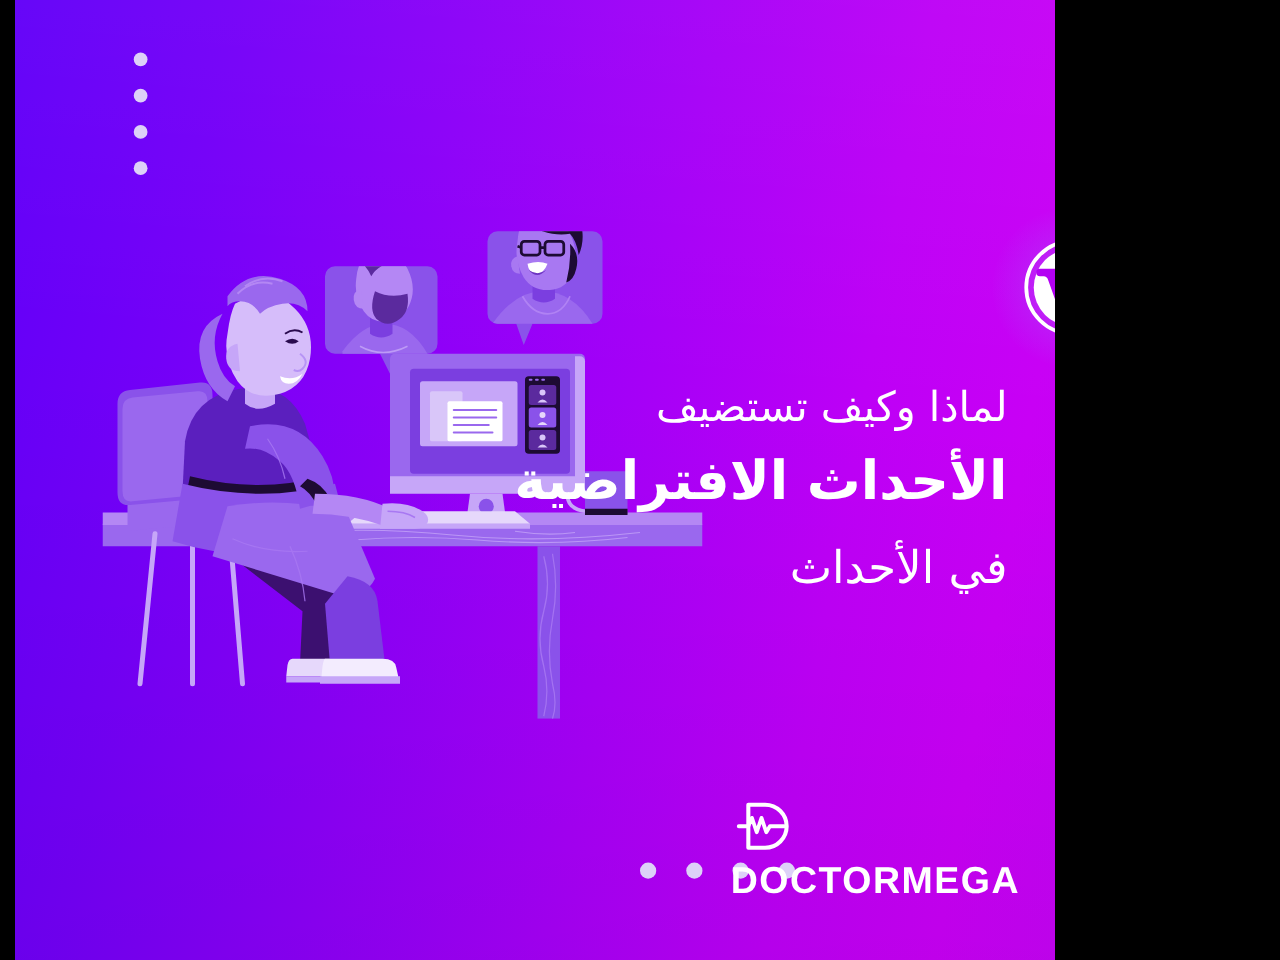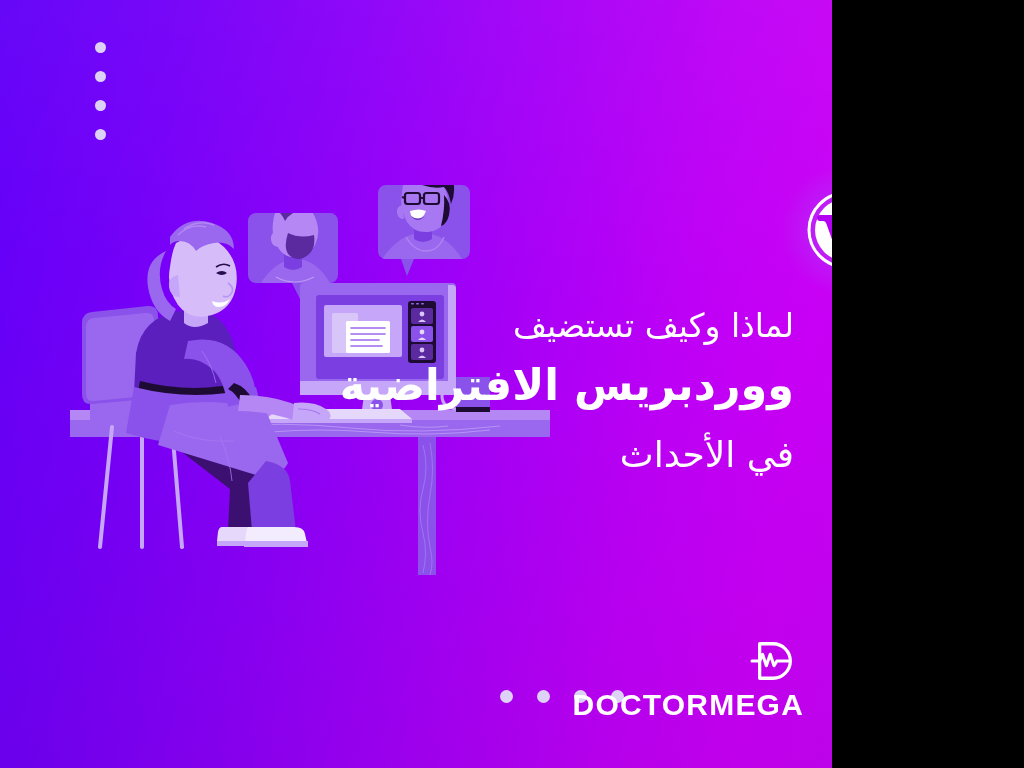--- a/index.html
+++ b/index.html
@@ -17,20 +17,21 @@
     height: 768px;
     overflow: hidden;
     background: linear-gradient(100deg,
       #6200f8 0%,
       #7400f8 18%,
       #8c00f8 38%,
       #a600f7 58%,
       #bd00f6 76%,
       #c800f5 90%,
       #c503f4 100%);
+    margin-left: 12px;
   }
   
   #bg-shade {
     position: absolute;
     inset: 0;
     background: linear-gradient(185deg, rgba(255,255,255,0.035) 0%, rgba(0,0,0,0.0) 40%, rgba(0,0,0,0.05) 100%);
     pointer-events: none;
   }
 
   
@@ -98,21 +99,21 @@
     color: #ffffff;
   }
 
   
   #brand {
     position: absolute;
     right: 28px;
     bottom: 48px;
     display: flex;
     flex-direction: column;
-    align-items: flex-end;
+    align-items: flex-start;
     gap: 6px;
   }
   #brand-wordmark {
     font-family: "Liberation Sans", sans-serif;
     font-size: 30px;
     font-weight: 700;
     letter-spacing: 1.2px;
     color: #ffffff;
     line-height: 1;
   }
@@ -361,21 +362,21 @@
       <g fill="#a000f0">
         <path d="M26 26 h28 v6 h-6 q-2 0 -3 3 l-4 11 l-4 -11 q-1 -3 -3 -3 h-8 z"></path>
         <path d="M36 46 l4 13 q1 3 3 3 q2 0 3 -3 l4 -13 z" opacity="0"></path>
       </g>
       <path d="M24 25 h32 a1 1 0 0 1 0 6 h-4 q-2.5 0 -3.5 3 l-7.5 21 a1.2 1.2 0 0 1 -2.2 0 l-4.3 -12 l-4.3 12 a1.2 1.2 0 0 1 -2.2 0 l-7.5 -21 q-1 -3 -3.5 -3 h-3 a1 1 0 0 1 0 -6 z" fill="#b300f3"></path>
     </svg>
   </div>
 
   <div id="headline">
     <div id="headline-line-1">لماذا وكيف تستضيف</div>
-    <div id="headline-line-2">ووردبريس الافتراضية</div>
+    <div id="headline-line-2">الأحداث الافتراضية</div>
     <div id="headline-line-3">في الأحداث</div>
   </div>
 
   <div id="brand">
     <svg viewBox="0 0 60 48" width="58" height="46">
       <path d="M14 6 h14 a18 18 0 0 1 0 36 h-14 z" fill="none" stroke="#ffffff" stroke-width="3.4" stroke-linejoin="round"></path>
       <path d="M6 24 h8 l3 -7 l4 12 l4 -12 l4 12 l3 -5 h12" fill="none" stroke="#ffffff" stroke-width="3.2" stroke-linecap="round" stroke-linejoin="round"></path>
     </svg>
     <div id="brand-wordmark">DOCTORMEGA</div>
   </div>

